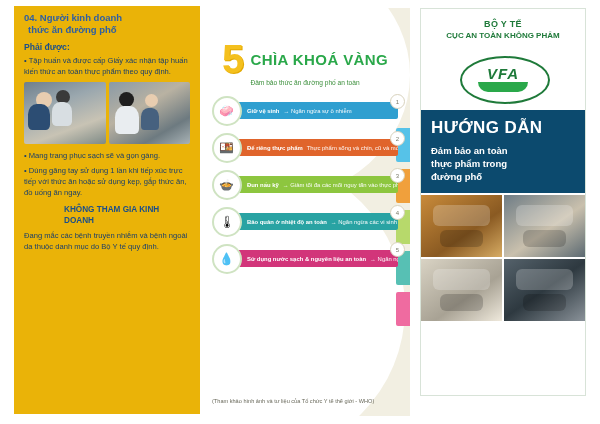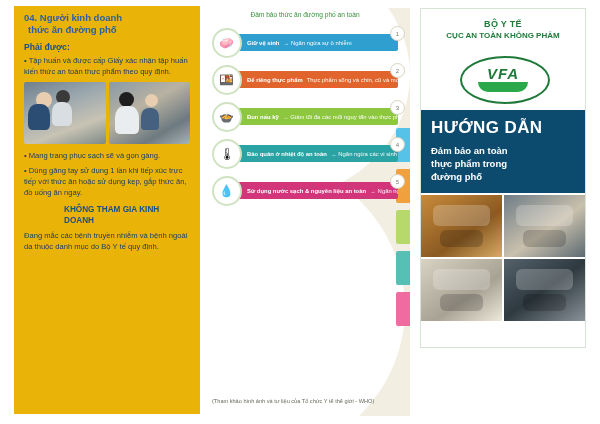--- a/index.html
+++ b/index.html
@@ -58,21 +58,21 @@
   .mid-note{position:absolute;left:12px;bottom:12px;right:12px;color:#6a6a5c;font-size:5.6px;text-align:left;}
   .tabs{position:absolute;right:0;top:120px;width:14px;}
   .tab{height:34px;margin-bottom:7px;border-radius:2px 0 0 2px;}
   .tb1{background:#56c2e8;}
   .tb2{background:#f0a03c;}
   .tb3{background:#b7d96b;}
   .tb4{background:#57c0b4;}
   .tb5{background:#ef6ba0;}
 
   
-  .panel-right{position:absolute;left:420px;top:8px;width:166px;height:340px;background:#ffffff;
+  .panel-right{position:absolute;left:420px;top:8px;width:166px;height:388px;background:#ffffff;
                border:1px solid #d8e3d8;box-sizing:border-box;overflow:hidden;}
   .rp-head{padding:10px 8px 4px 8px;text-align:center;}
   .rp-head .l1{color:#1f7a3a;font-weight:bold;font-size:9px;letter-spacing:.3px;}
   .rp-head .l2{color:#1f7a3a;font-weight:bold;font-size:8px;margin-top:2px;}
   .vfa{margin:8px auto 6px auto;width:86px;height:52px;position:relative;}
   .vfa .ell{position:absolute;left:0;top:4px;width:86px;height:44px;border:2px solid #1f7a3a;border-radius:50%;}
   .vfa .txt{position:absolute;left:0;right:0;top:13px;text-align:center;color:#1f7a3a;
             font-weight:bold;font-size:15px;font-style:italic;letter-spacing:1px;}
   .vfa .leaf{position:absolute;left:18px;top:30px;width:50px;height:10px;border-radius:0 0 25px 25px;background:#2aa84a;}
   .green-band{background:#0c4a6e;padding:8px 10px 10px 10px;margin-top:2px;}
@@ -131,20 +131,24 @@
 
     <div class="tabs">
       <div class="tab tb1"></div>
       <div class="tab tb2"></div>
       <div class="tab tb3"></div>
       <div class="tab tb4"></div>
       <div class="tab tb5"></div>
     </div>
 
     <div class="mid-inner">
+      <div class="five-wrap">
+        <span class="five">5</span>
+        <span class="keytitle">CHÌA KHOÁ VÀNG</span>
+      </div>
       <div class="keysub">Đảm bảo thức ăn đường phố an toàn</div>
 
       <div class="rows">
 
         <div class="row">
           <div class="ic">🧼</div>
           <div class="bar bar-1">
             <span>Giữ vệ sinh</span>
             <span class="sep" style="margin-left:4px">→ Ngăn ngừa sự ô nhiễm</span>
           </div>

